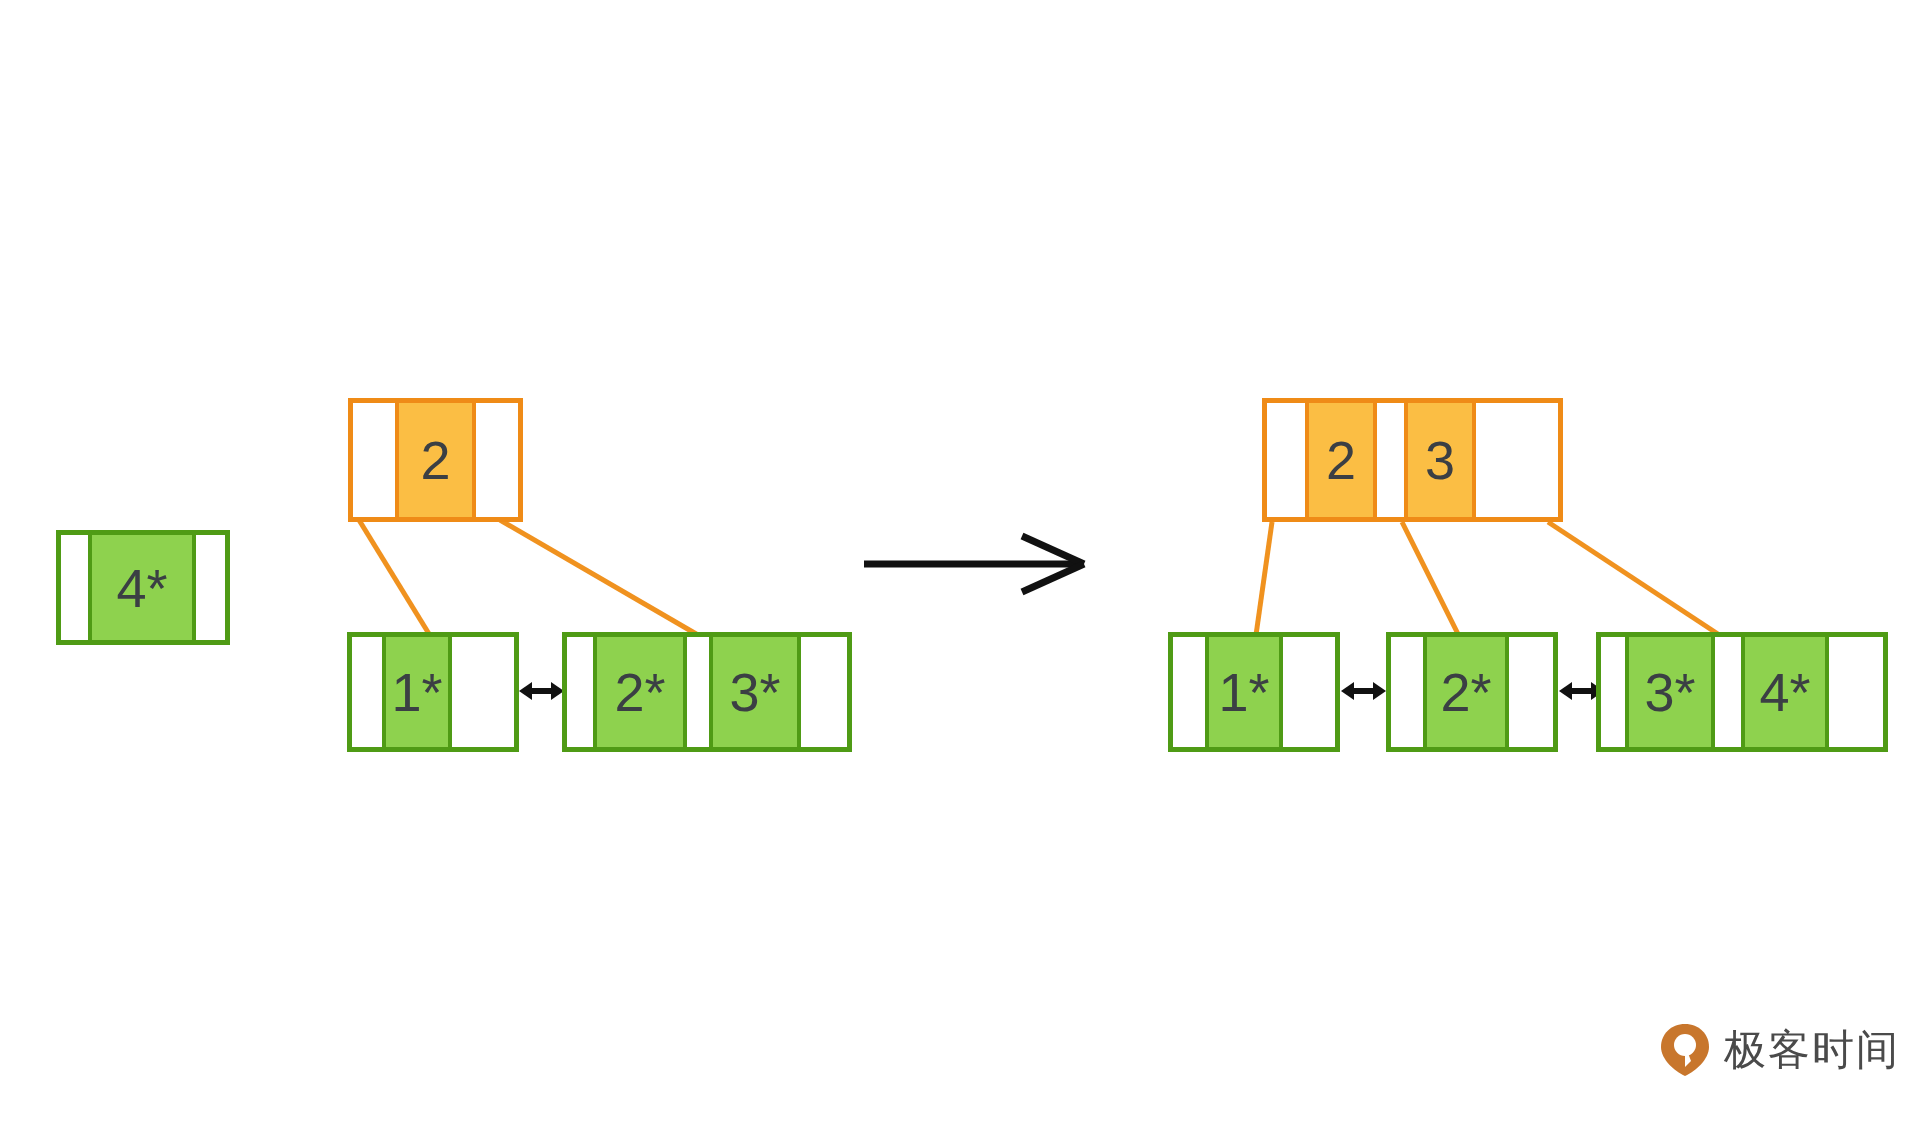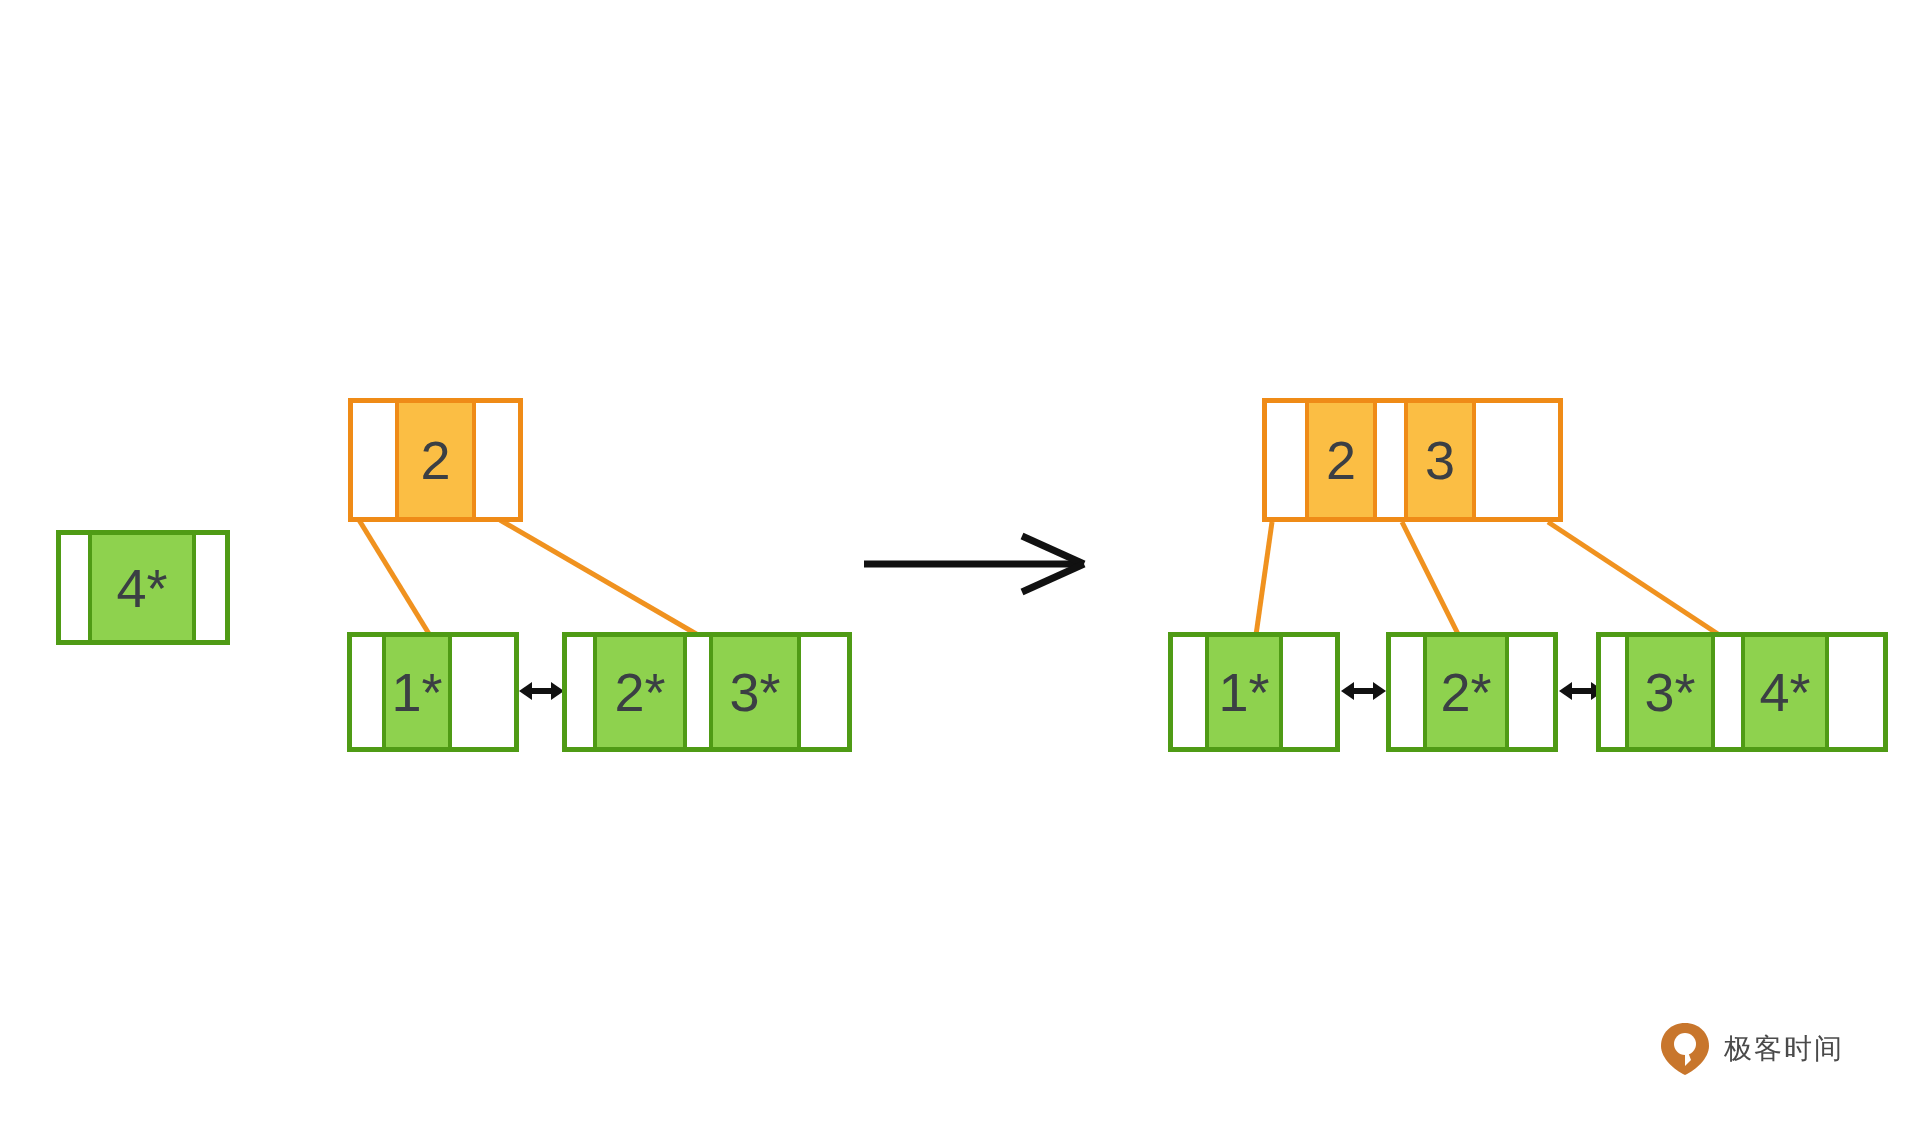--- a/index.html
+++ b/index.html
@@ -82,21 +82,21 @@
   
   #watermark {
     position: absolute;
     left: 1660px;
     top: 1022px;
     display: flex;
     align-items: center;
     gap: 14px;
   }
   #watermark .wm-text {
-    font-size: 28px;
+    font-size: 42px;
     letter-spacing: 2px;
     color: #4a4a4a;
     font-family: "DejaVu Sans", "Liberation Sans", sans-serif;
     white-space: nowrap;
   }
 </style>
 </head>
 <body>
 
 <div id="canvas">

